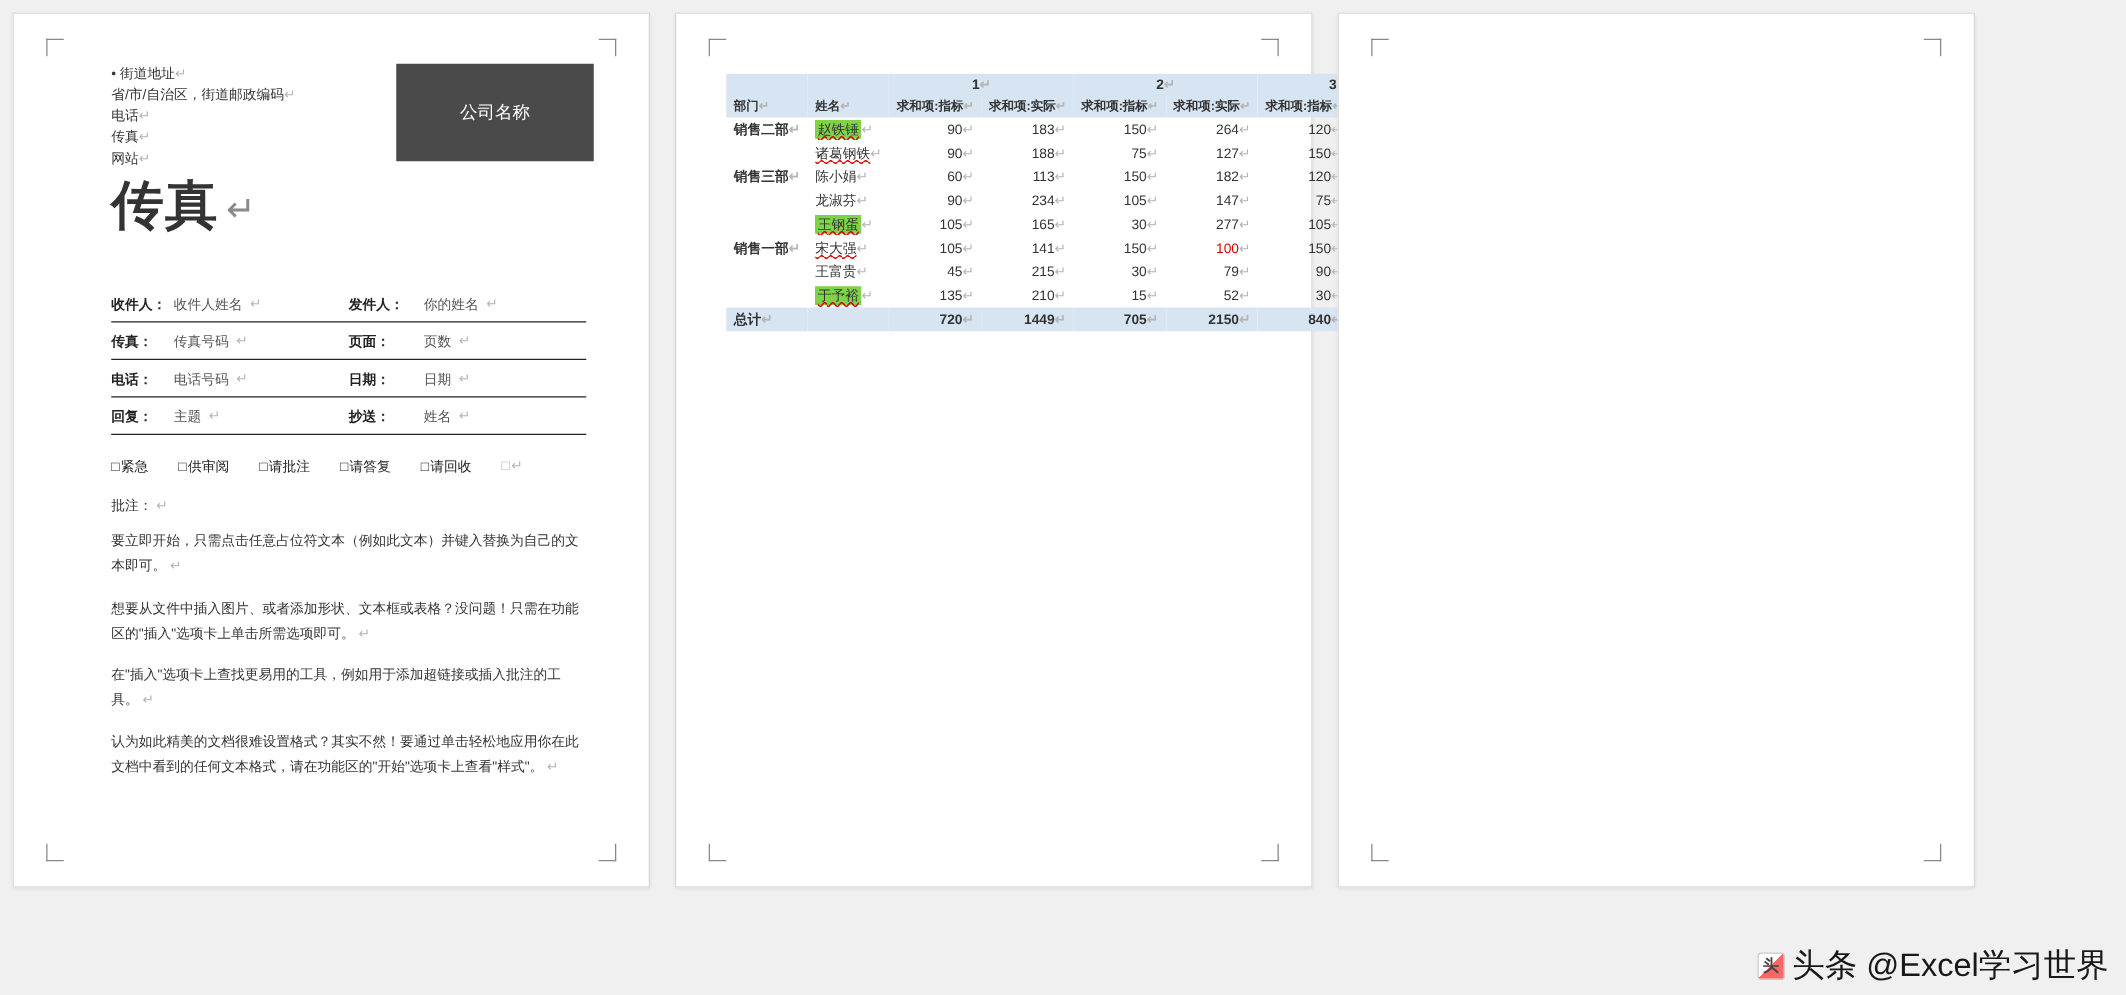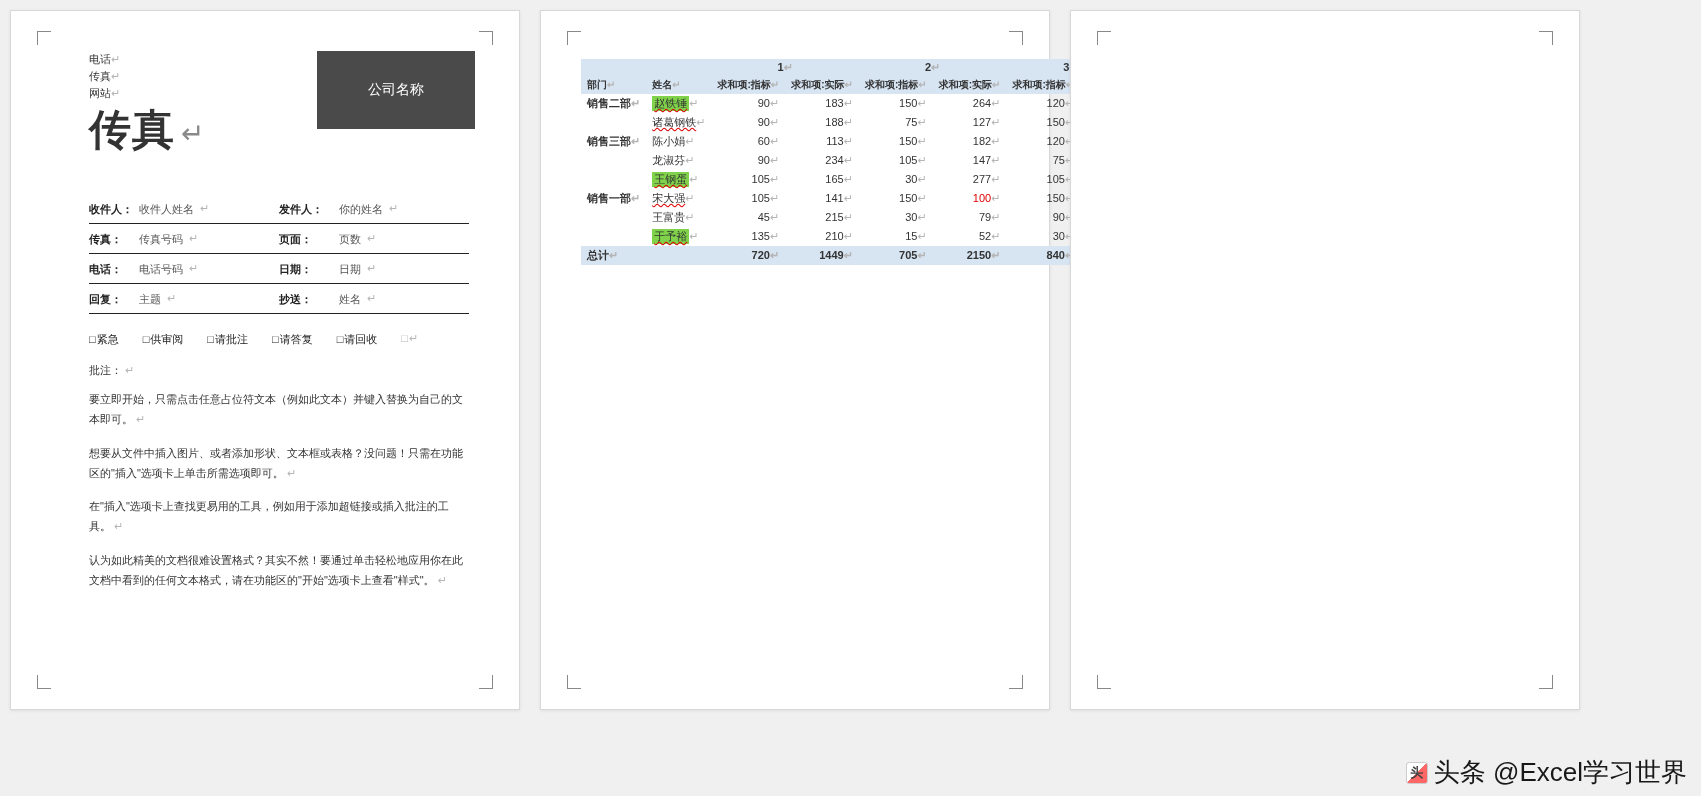--- a/index.html
+++ b/index.html
@@ -84,20 +84,22 @@
 <div class="workspace">
 
   <div class="page p1">
     <div class="crop tl"></div>
     <div class="crop tr"></div>
     <div class="crop bl"></div>
     <div class="crop br"></div>
     <div class="inner">
       <div class="company-box">公司名称</div>
       <div class="addr">
+        <div class="bullet"><span>街道地址</span><span class="mark">↵</span></div>
+        <div><span>省/市/自治区，街道邮政编码</span><span class="mark">↵</span></div>
         <div><span>电话</span><span class="mark">↵</span></div>
         <div><span>传真</span><span class="mark">↵</span></div>
         <div><span>网站</span><span class="mark">↵</span></div>
       </div>
       <div class="title-fax">
         <span>传真</span><span class="carriage">↵</span>
       </div>
 
       <div class="info">
         <div class="row">

